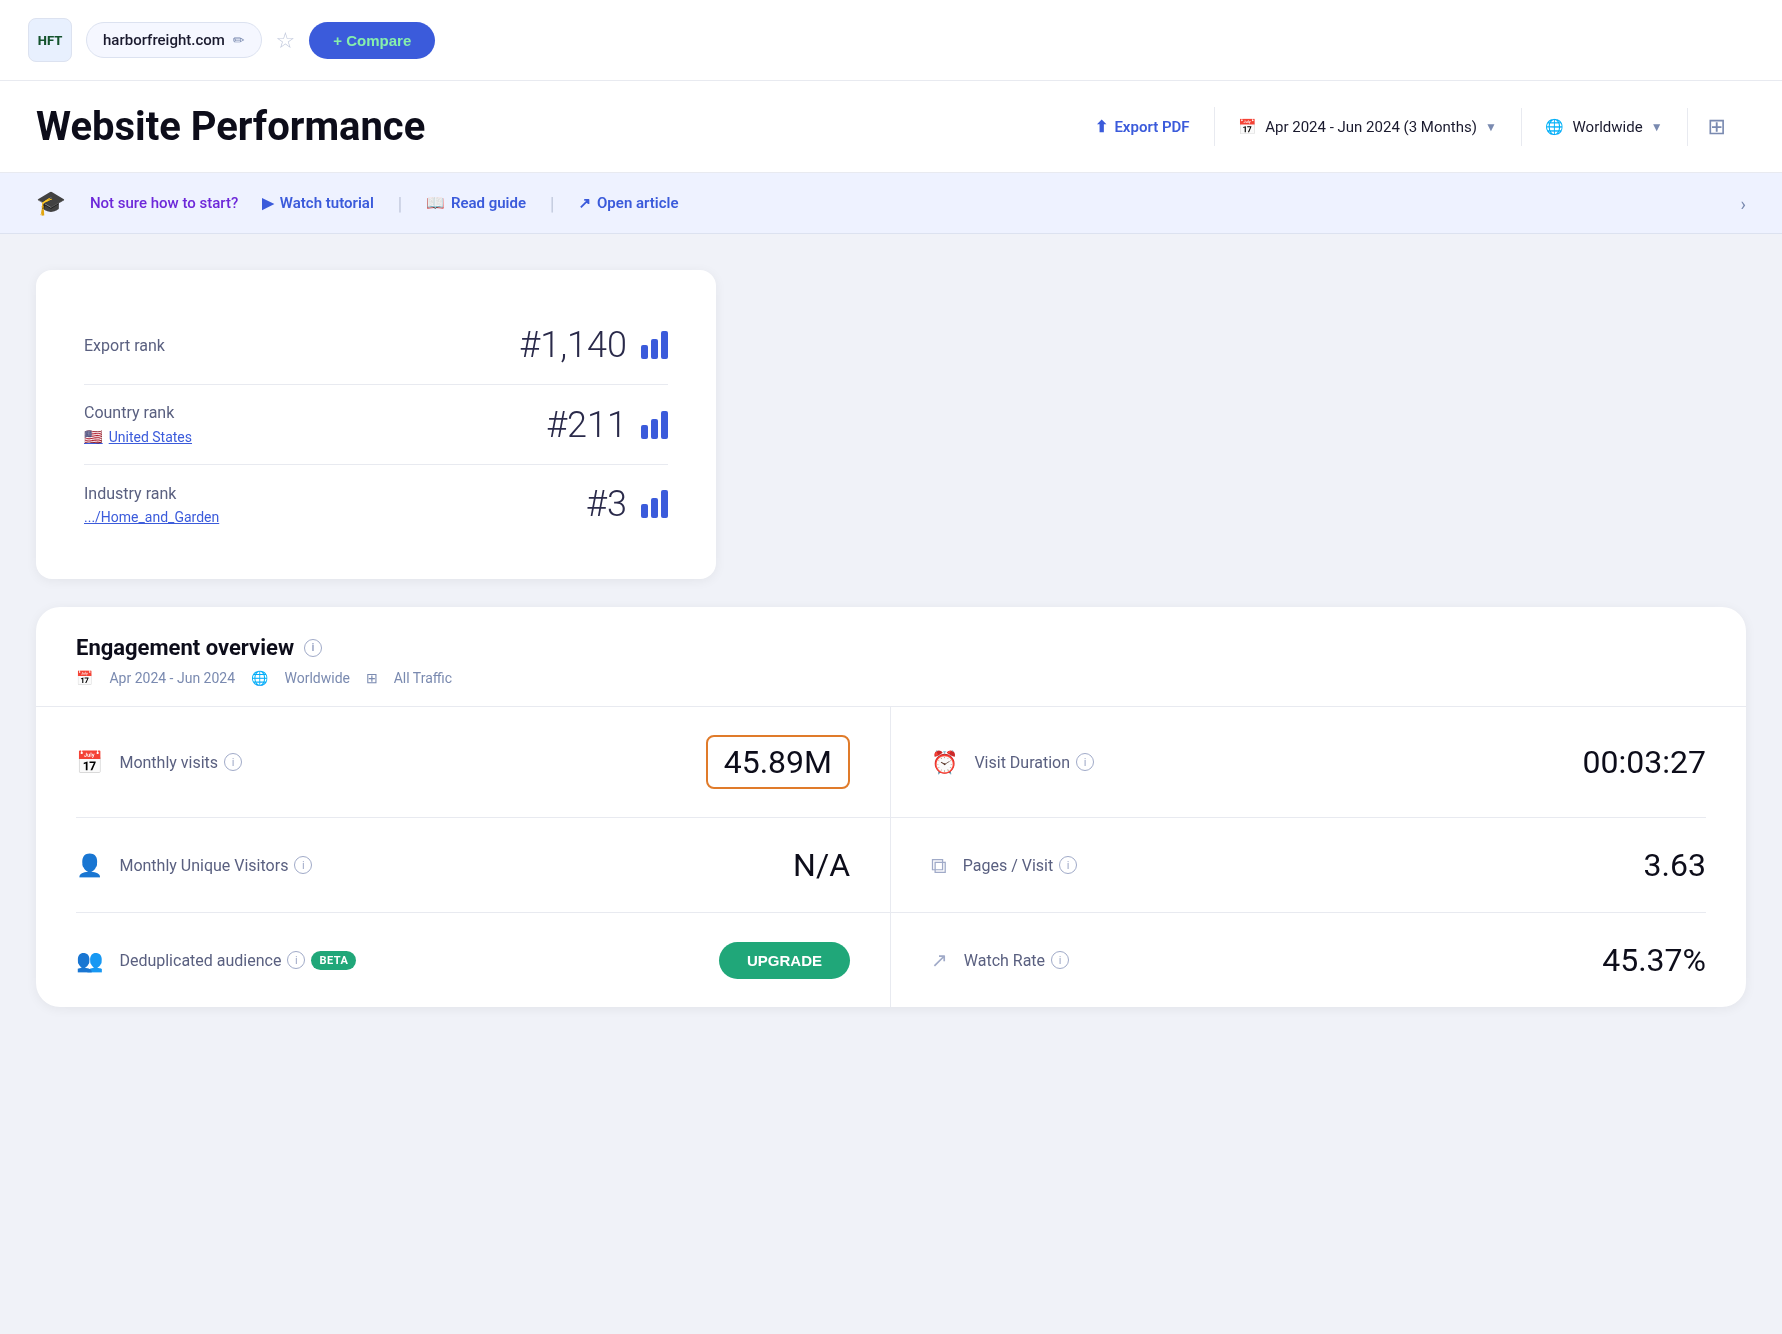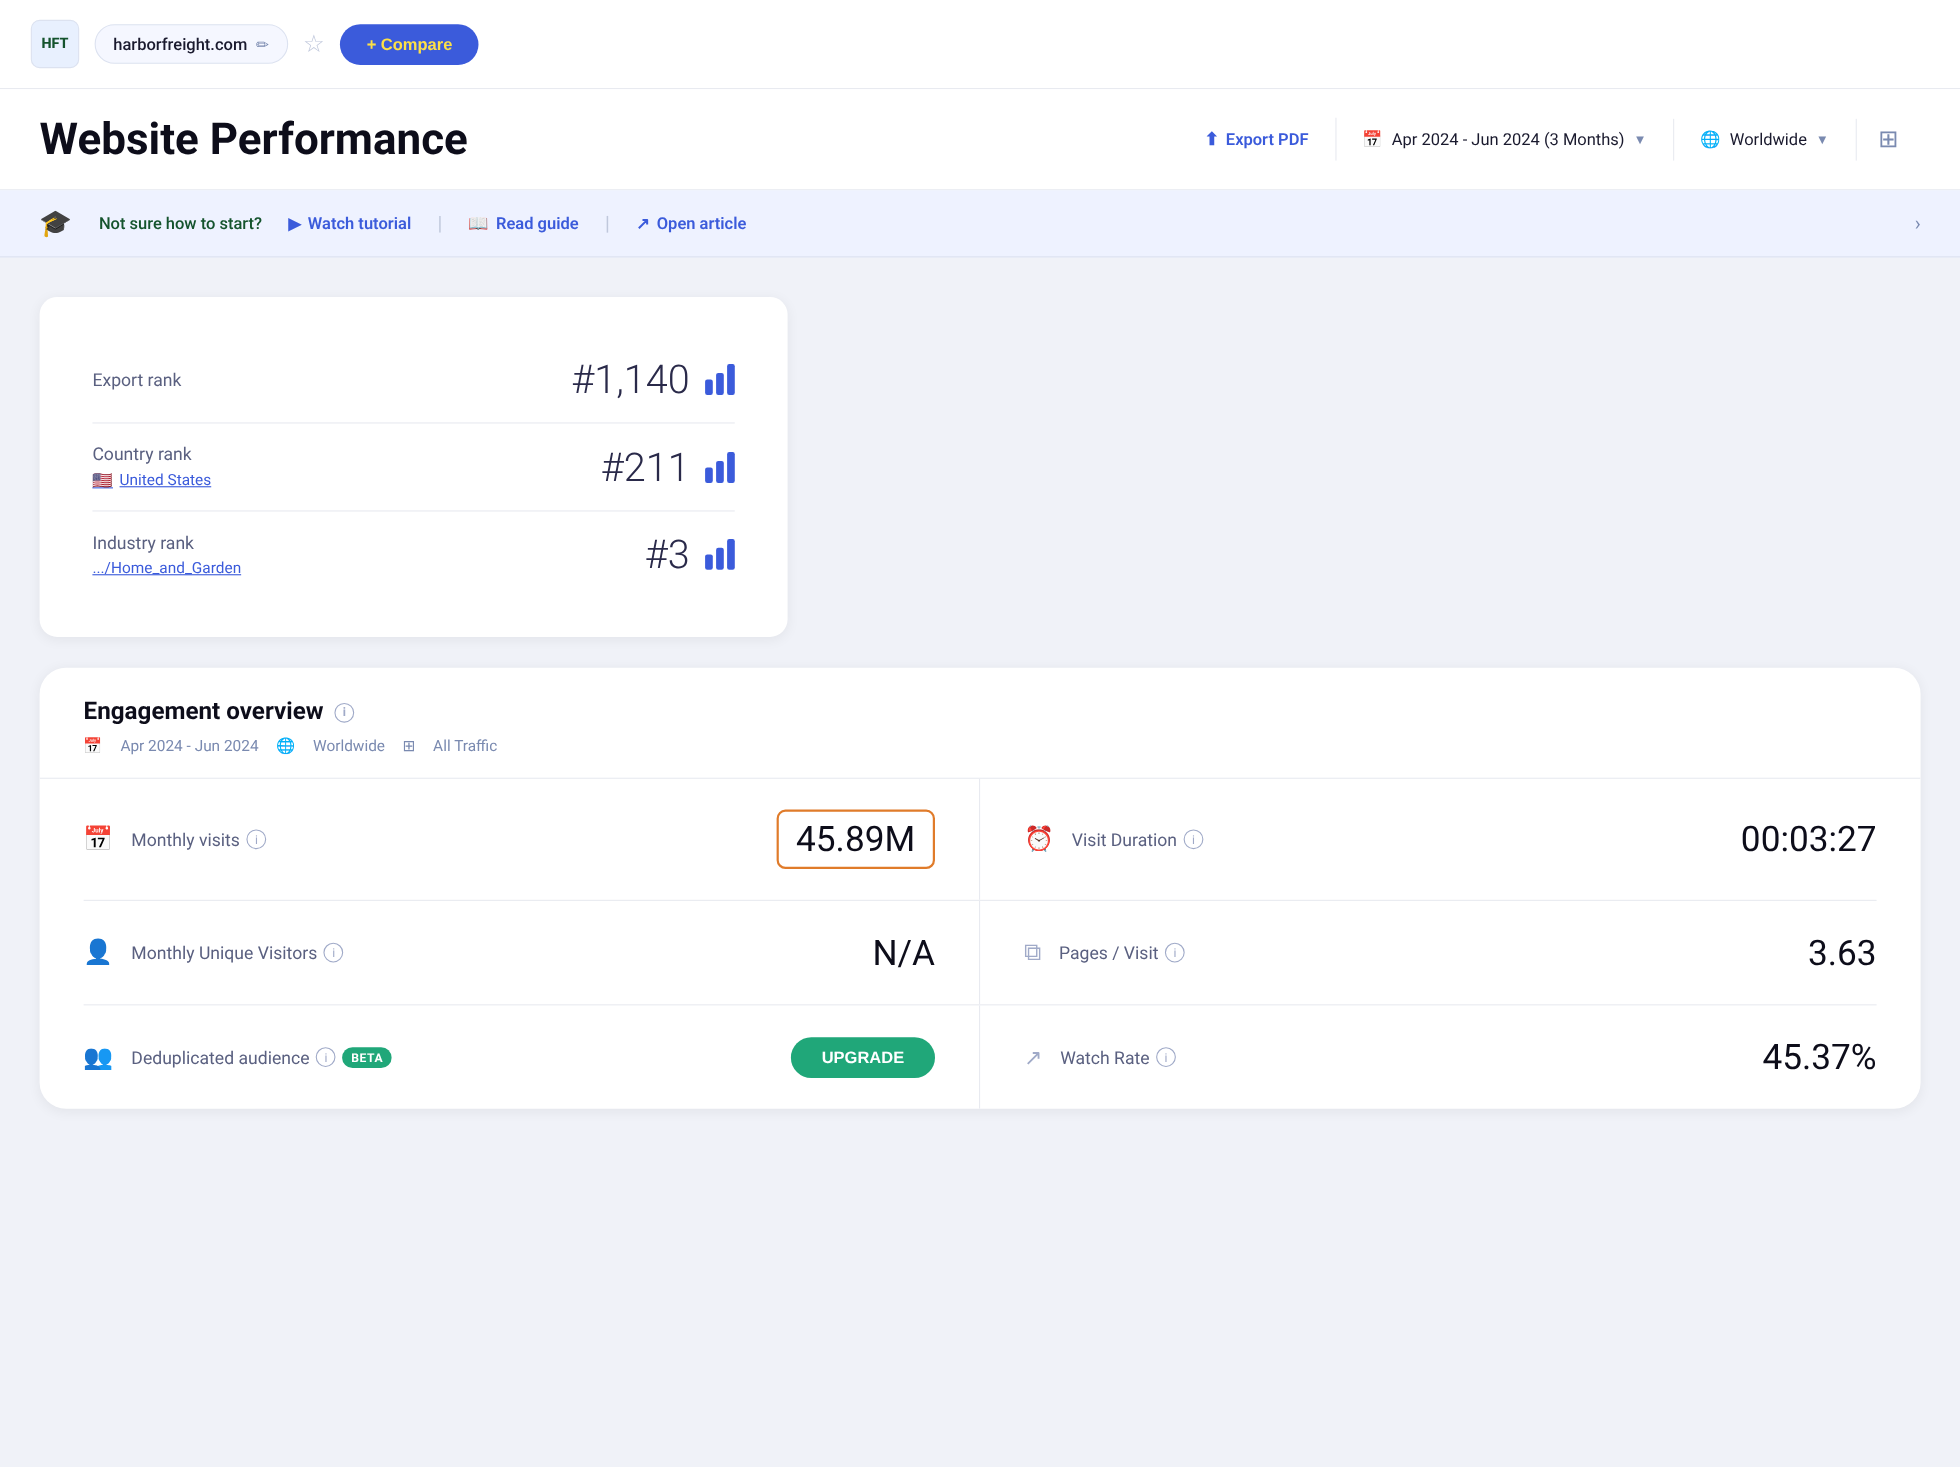--- a/index.html
+++ b/index.html
@@ -42,21 +42,21 @@
       border-radius: 24px;
       padding: 8px 16px;
       font-size: 15px;
       color: #1a1a2e;
       font-weight: 500;
     }
     .edit-icon { color: #7a8ab0; font-size: 14px; cursor: pointer; }
     .star-icon { color: #c0c8dc; font-size: 22px; cursor: pointer; }
     .compare-btn {
       background: #3b5bdb;
-      color: #fde047;
+      color: #86efac;
       border: none;
       border-radius: 24px;
       padding: 10px 24px;
       font-size: 15px;
       font-weight: 600;
       cursor: pointer;
       display: flex;
       align-items: center;
       gap: 6px;
     }
@@ -130,21 +130,21 @@
       align-items: center;
       gap: 24px;
       border-bottom: 1px solid #dce2f0;
     }
     .banner-icon {
       font-size: 24px;
       color: #3b5bdb;
     }
     .banner-text {
       font-size: 15px;
-      color: #14532d;
+      color: #6d28d9;
       font-weight: 500;
     }
     .banner-link {
       display: flex;
       align-items: center;
       gap: 6px;
       color: #3b5bdb;
       font-size: 15px;
       font-weight: 600;
       cursor: pointer;

